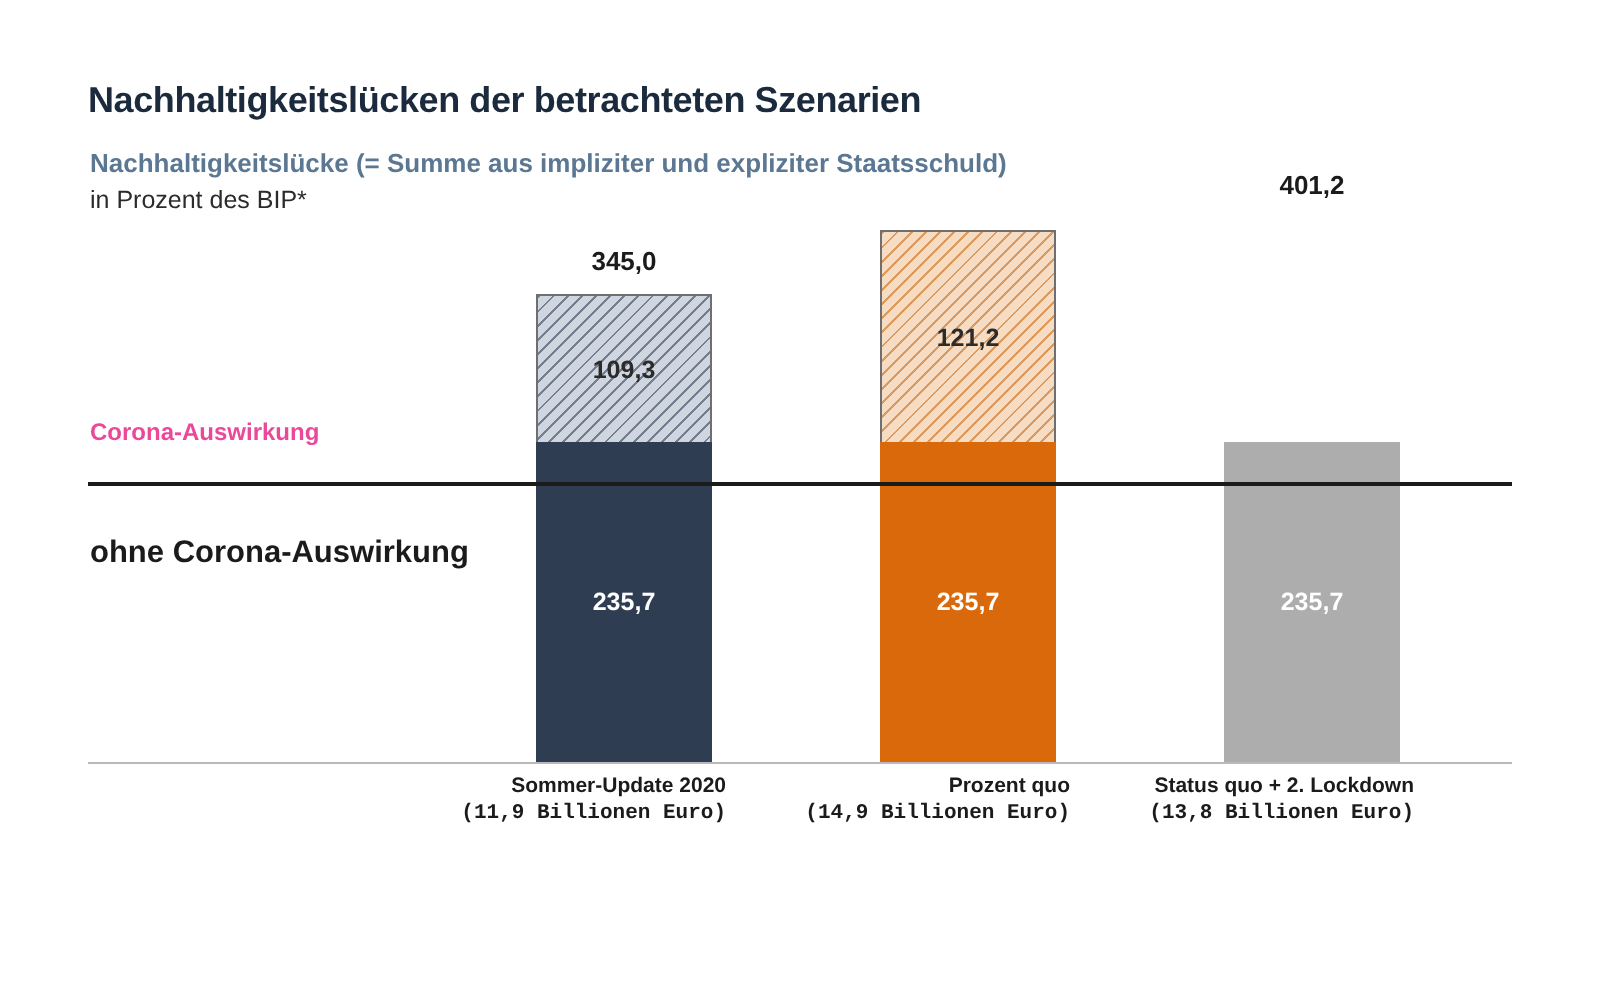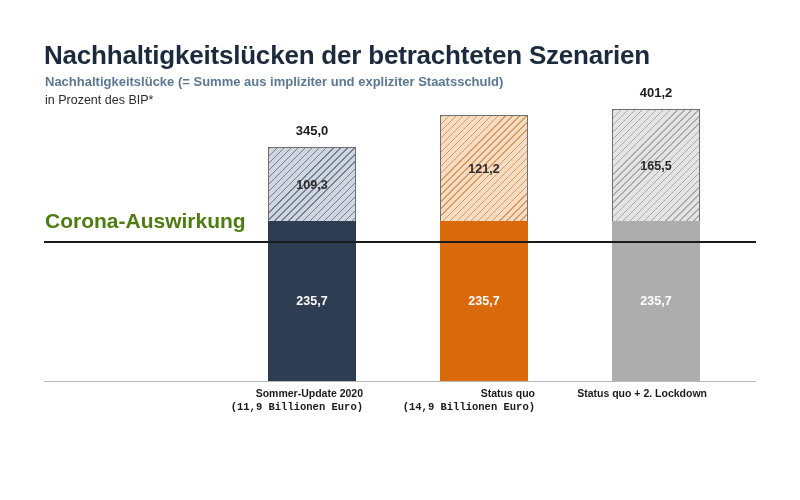--- a/index.html
+++ b/index.html
@@ -18,21 +18,21 @@
     width: 800px;
     height: 500px;
     background: #ffffff;
   }
 
   
   #title {
     position: absolute;
     left: 44px;
     top: 40px;
-    font-size: 26px;
+    font-size: 18px;
     font-weight: bold;
     color: #1b2a3d;
     letter-spacing: -0.2px;
     white-space: nowrap;
   }
   #subtitle {
     position: absolute;
     left: 45px;
     top: 74px;
     font-size: 13px;
@@ -126,23 +126,23 @@
         rgba(120,120,120,0.55) 0px, rgba(120,120,120,0.55) 1px,
         rgba(0,0,0,0) 1px, rgba(0,0,0,0) 5px);
   }
   .seg-top .val { color: #2b2b2b; }
 
   
   #label-corona {
     position: absolute;
     left: 45px;
     top: 209px;
-    font-size: 21px;
-    font-weight: bold;
-    color: #4d7c0f;
+    font-size: 12px;
+    font-weight: bold;
+    color: #ec4899;
     white-space: nowrap;
   }
   #label-ohne {
     position: absolute;
     left: 45px;
     top: 268px;
     font-size: 15.5px;
     font-weight: bold;
     color: #1b1b1b;
     white-space: nowrap;
@@ -209,40 +209,39 @@
       <div class="seg seg-top hatch-orange" style="height: 106px;">
         <span class="val">121,2</span>
       </div>
       <div class="seg" style="height: 160px; background:#d9690a;">
         <span class="val">235,7</span>
       </div>
     </div>
 
     <div class="bar-group" id="bar-3" style="left: 568px;">
       <div class="total-label" style="bottom: 281px;">401,2</div>
-      <div class="seg seg-top hatch-gray" style="height: 112px;">
-        <span class="val">165,5</span>
-      </div>
       <div class="seg" style="height: 160px; background:#adadad;">
         <span class="val">235,7</span>
       </div>
     </div>
 
     <div id="divider-line"></div>
   </div>
 
   <div id="label-corona">Corona-Auswirkung</div>
+  <div id="label-ohne">ohne Corona-Auswirkung</div>
 
   <div class="tick" style="left: 173px;">
     <span>Sommer-Update 2020</span>
     <span class="l2">(11,9 Billionen Euro)</span>
   </div>
   <div class="tick" style="left: 345px;">
-    <span>Status quo</span>
+    <span>Prozent quo</span>
     <span class="l2">(14,9 Billionen Euro)</span>
   </div>
   <div class="tick" style="left: 517px;">
     <span>Status quo + 2. Lockdown</span>
+    <span class="l2">(13,8 Billionen Euro)</span>
   </div>
 
 
   <div id="bottom-strip"></div>
 </div>
 
 </body></html>

